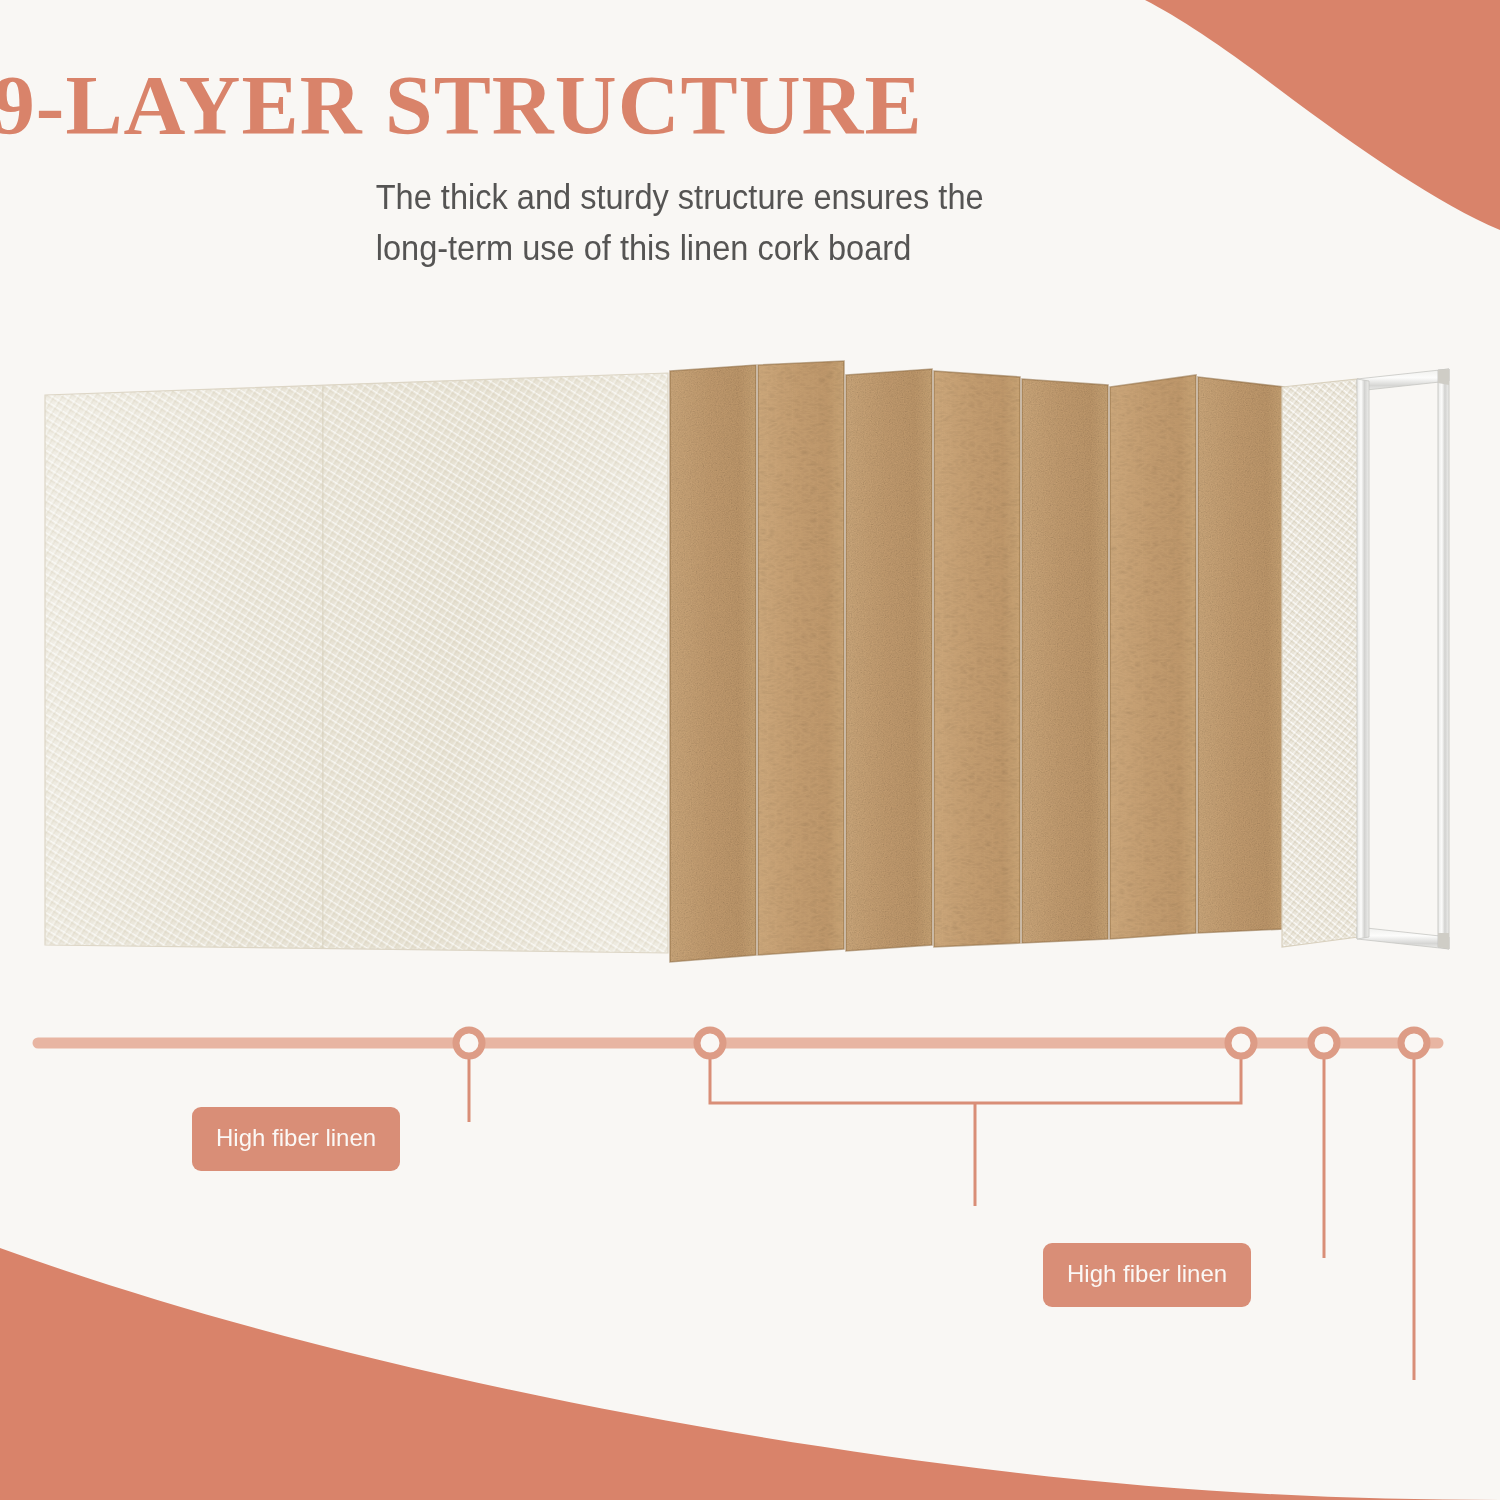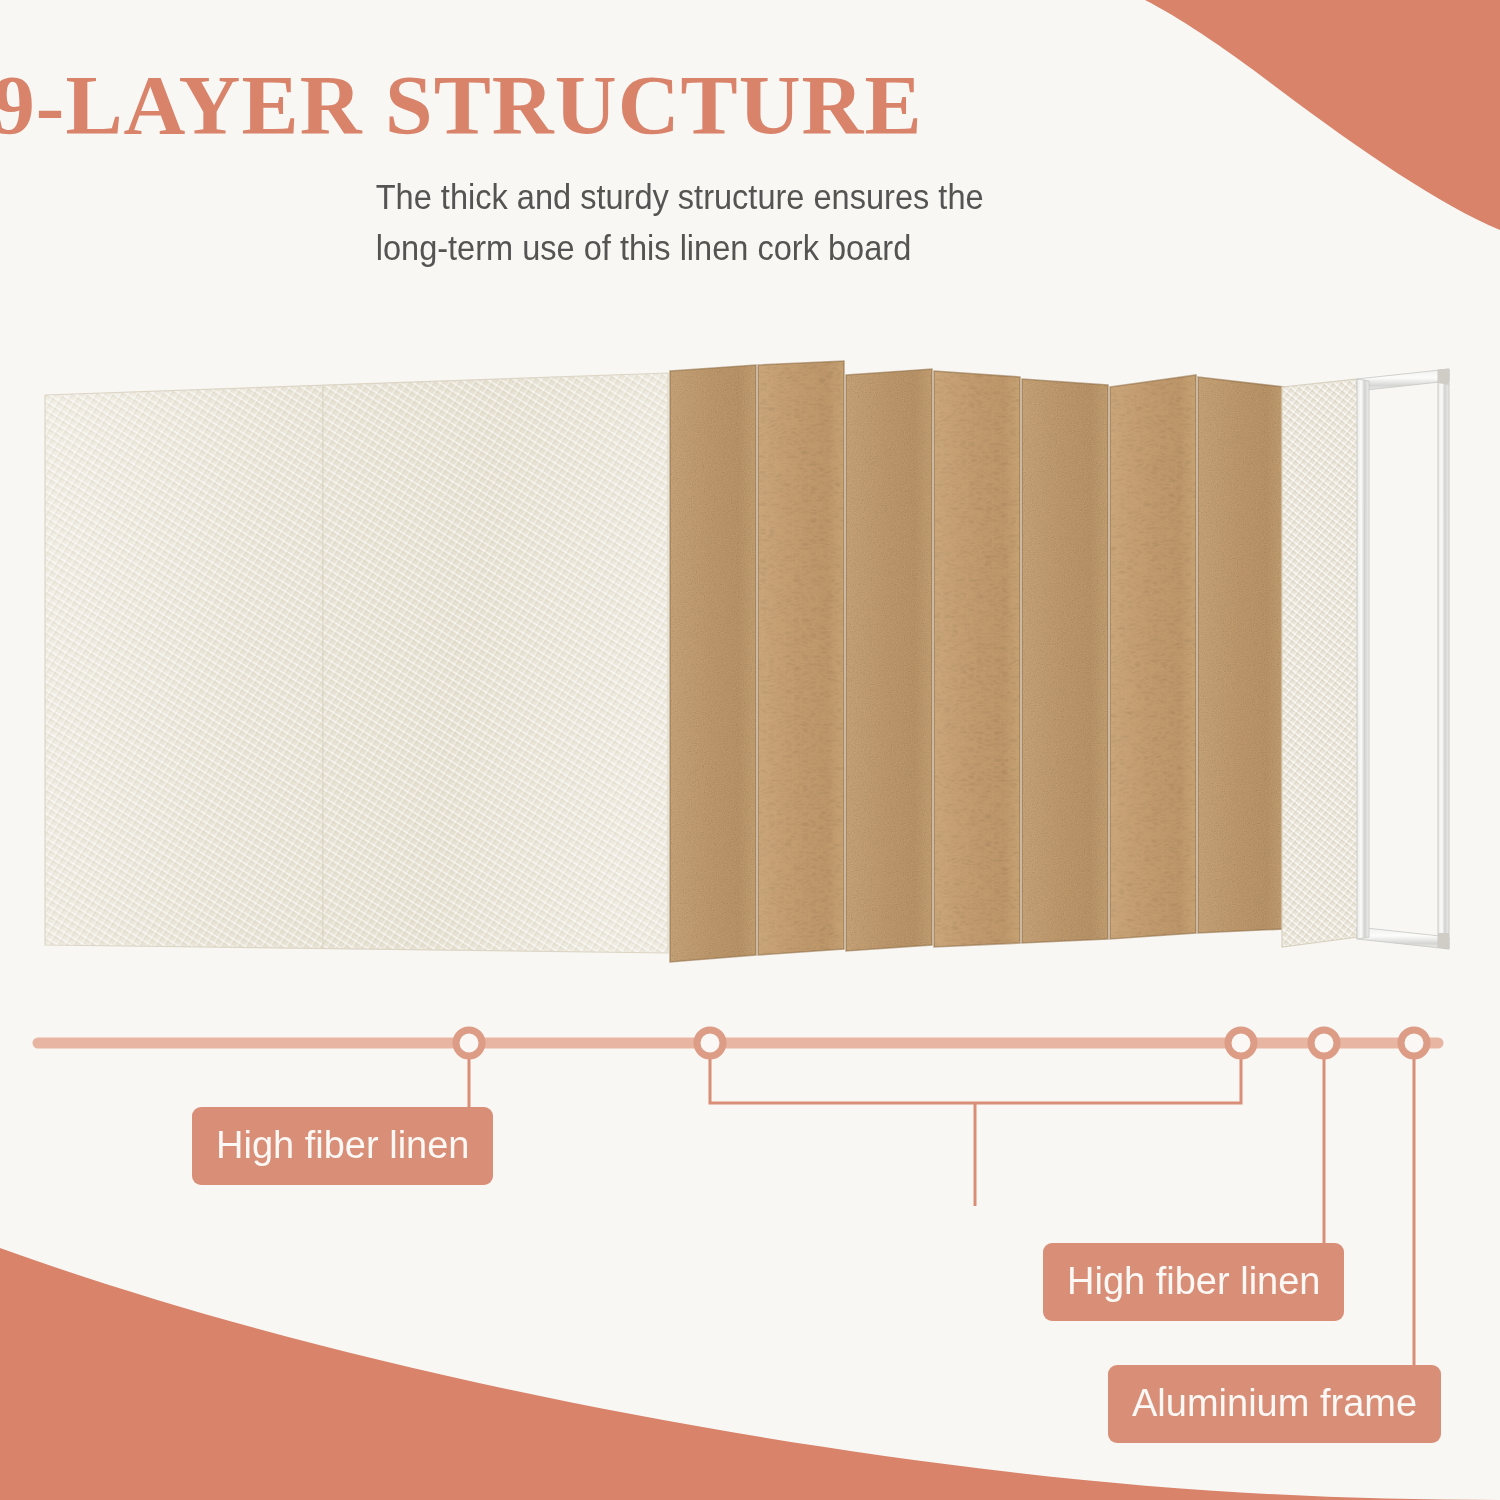--- a/index.html
+++ b/index.html
@@ -81,21 +81,21 @@
     top: 990px;
     width: 1500px;
     height: 470px;
   }
   .label-pill {
     position: absolute;
     background: #d98e77;
     color: #fbf8f5;
     border-radius: 9px;
     font-family: "Liberation Sans", sans-serif;
-    font-size: 38px;
+    font-size: 24px;
     line-height: 1;
     padding: 19px 24px 21px 24px;
     white-space: nowrap;
     box-sizing: border-box;
   }
 </style>
 </head>
 <body>
 
 <div id="stage">
@@ -287,16 +287,15 @@
       <circle cx="1241" cy="53" r="13" fill="#faf7f4" stroke="#dd9c86" stroke-width="7"></circle>
       <circle cx="1324" cy="53" r="13" fill="#faf7f4" stroke="#dd9c86" stroke-width="7"></circle>
       <circle cx="1414" cy="53" r="13" fill="#faf7f4" stroke="#dd9c86" stroke-width="7"></circle>
     </svg>
 
     <div class="label-pill" style="left:192px; top:117px;">High fiber linen</div>
 
 
     <div class="label-pill" style="left:1043px; top:253px;">High fiber linen</div>
 
-    <div class="label-pill" style="left:1108px; top:375px;">Aluminium frame</div>
   </div>
 
 </div>
 
 </body></html>

